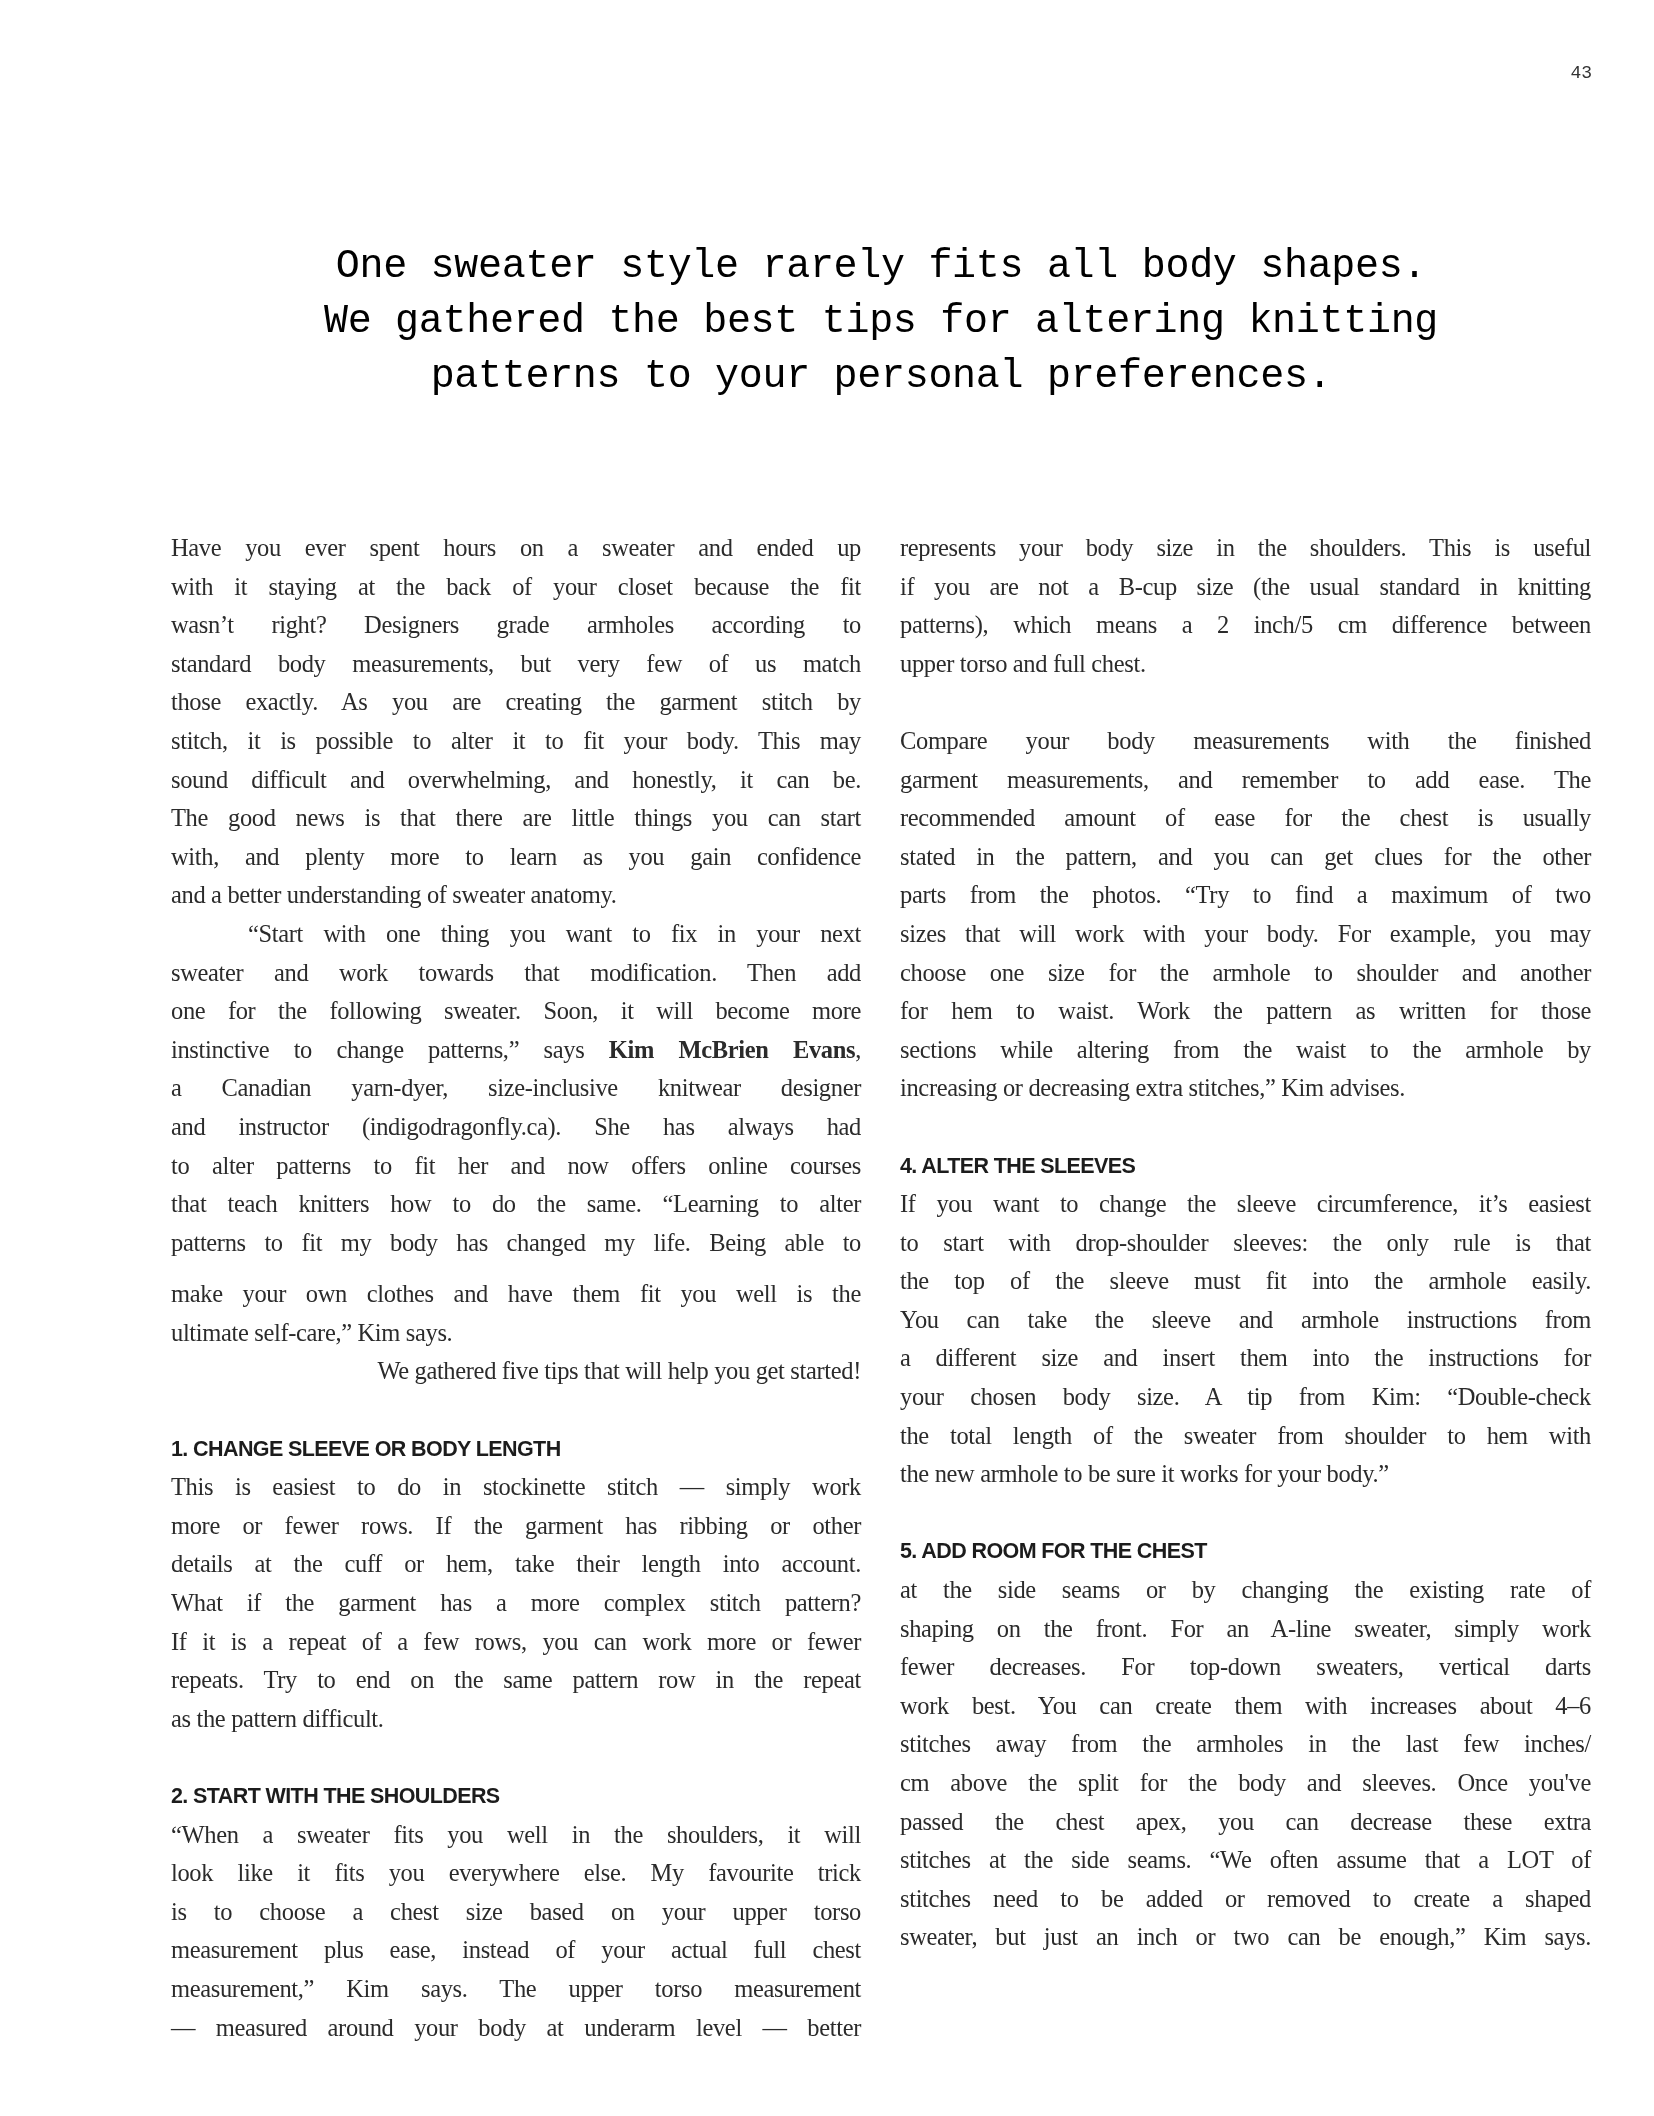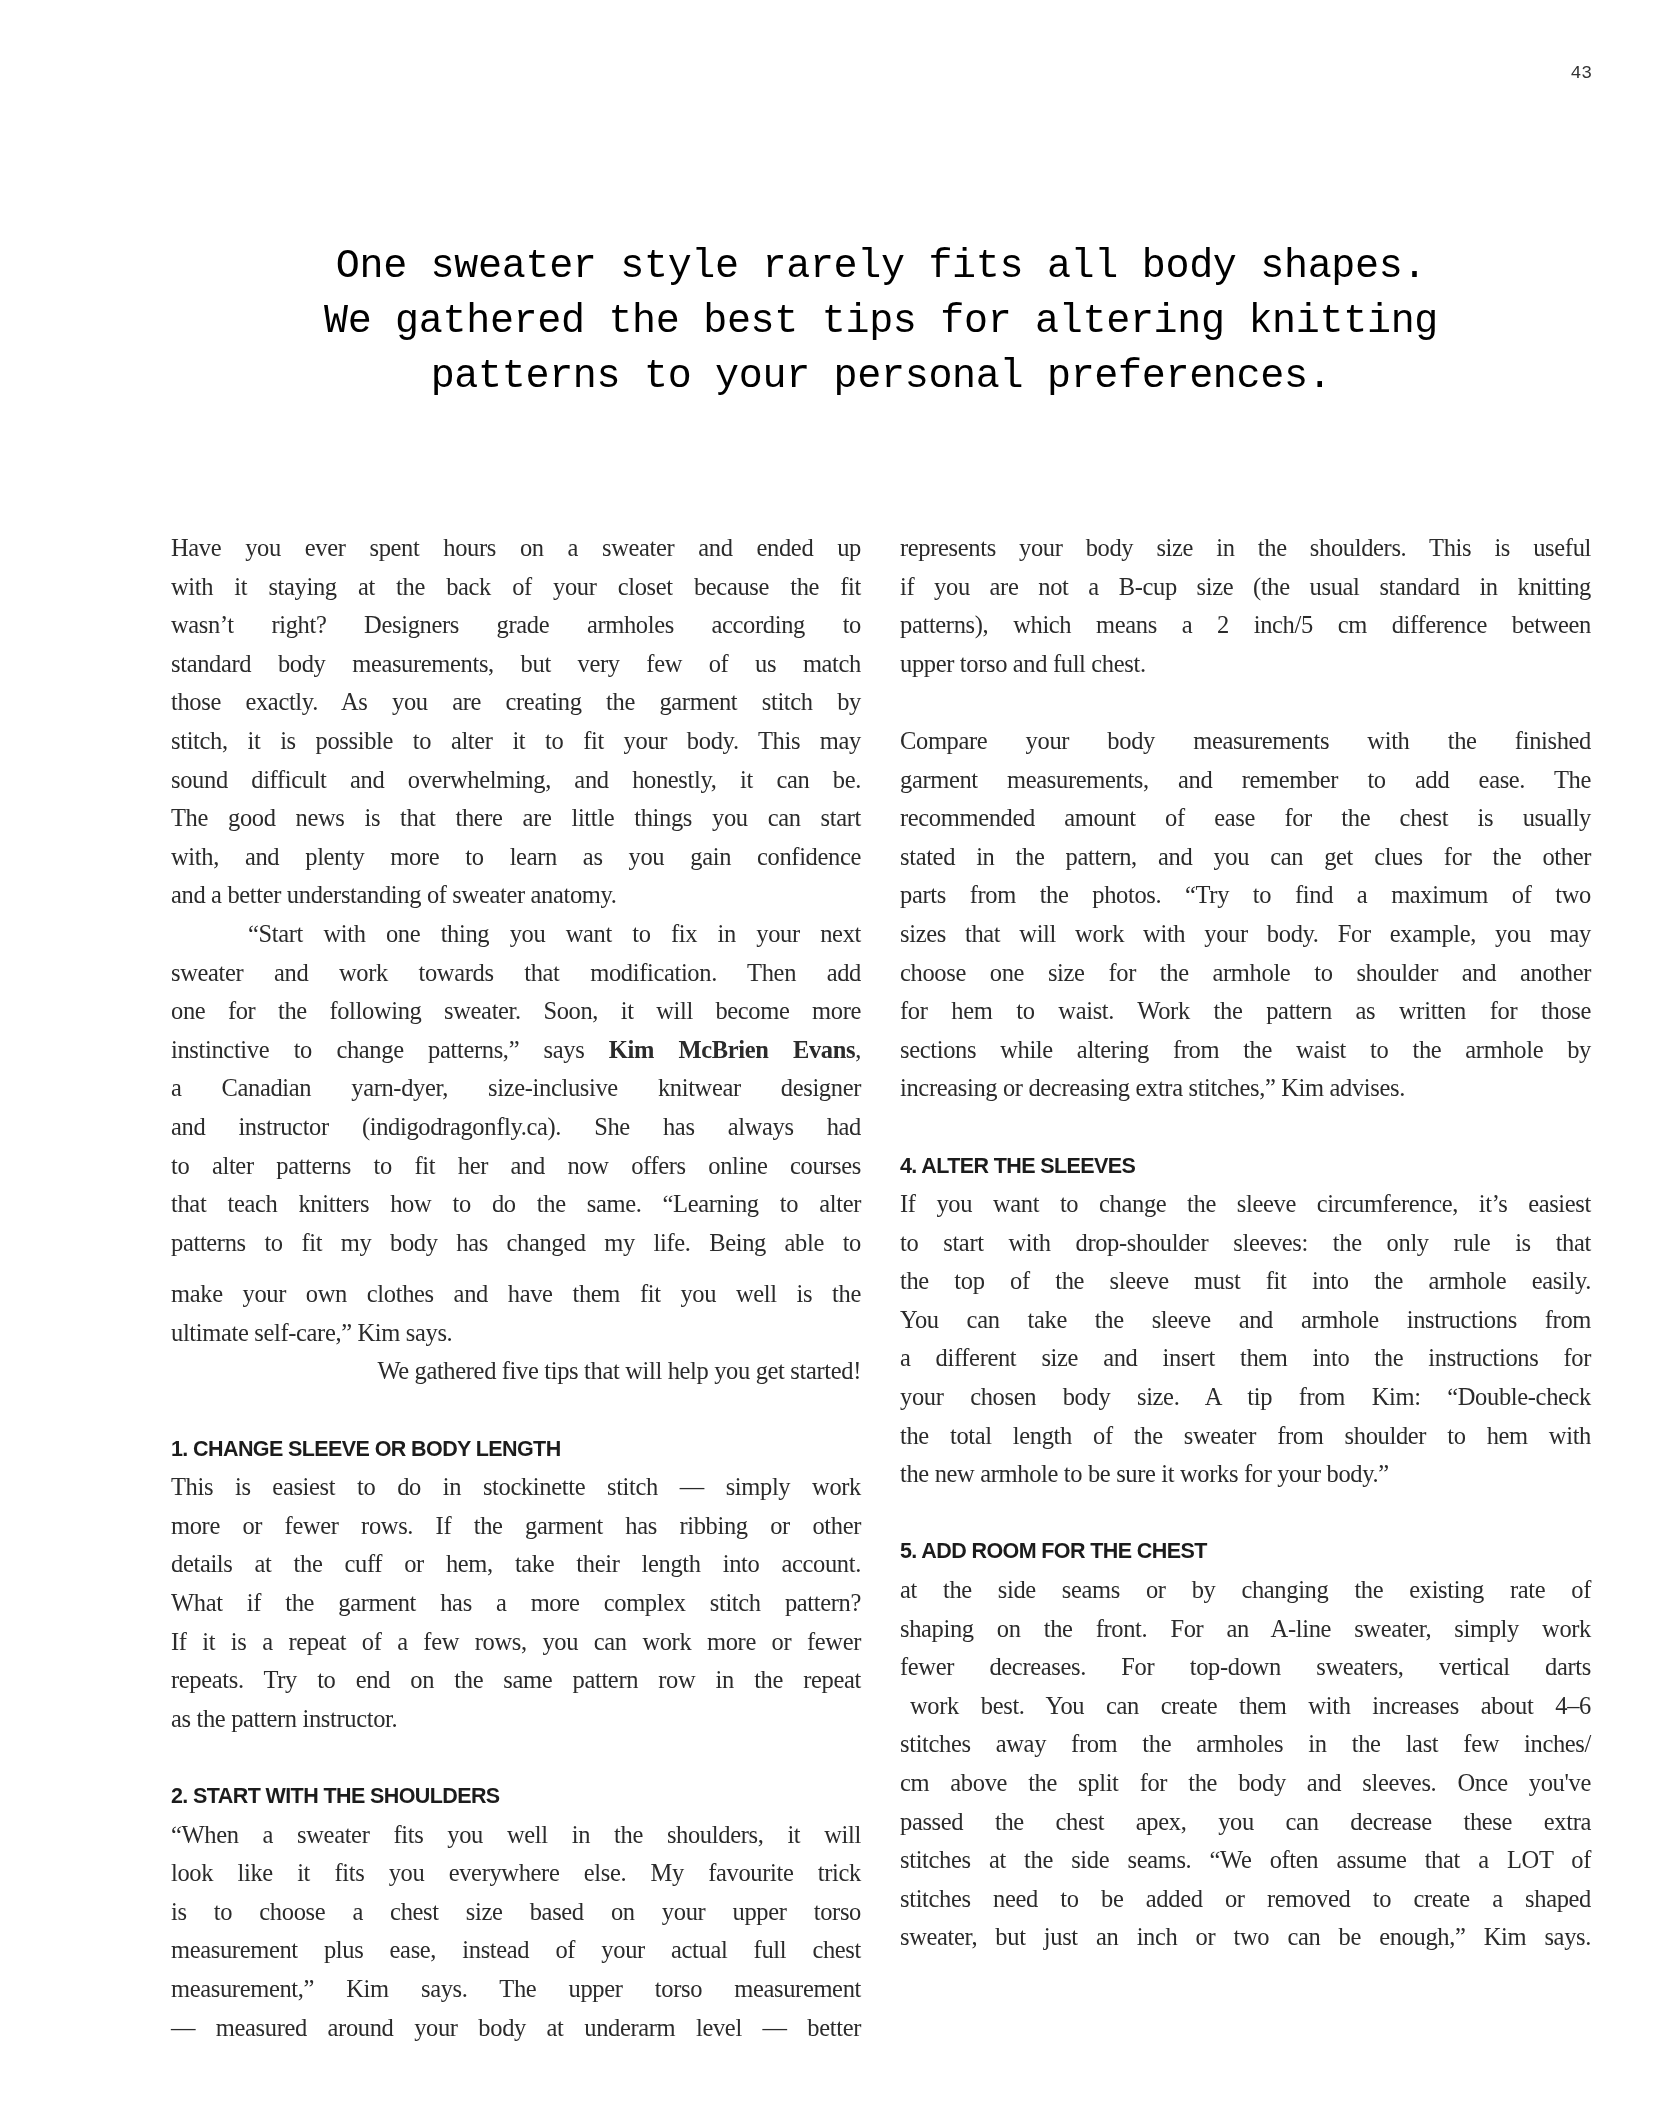--- a/index.html
+++ b/index.html
@@ -75,21 +75,21 @@
   <span class="ln right" style="white-space: nowrap;">We gathered five tips that will help you get started!</span>
   <span class="ln blank"></span>
   <div>
     <span class="ln heading" style="white-space: nowrap;">1. CHANGE SLEEVE OR BODY LENGTH</span>
     <span class="ln j" style="white-space: normal;">This is easiest to do in stockinette stitch — simply work</span>
     <span class="ln j" style="white-space: normal;">more or fewer rows. If the garment has ribbing or other</span>
     <span class="ln j" style="white-space: normal;">details at the cuff or hem, take their length into account.</span>
     <span class="ln j" style="white-space: normal;">What if the garment has a more complex stitch pattern?</span>
     <span class="ln j" style="white-space: normal;">If it is a repeat of a few rows, you can work more or fewer</span>
     <span class="ln j" style="white-space: normal;">repeats. Try to end on the same pattern row in the repeat</span>
-    <span class="ln last" style="white-space: nowrap;">as the pattern instructor.</span>
+    <span class="ln last" style="white-space: nowrap;">as the pattern difficult.</span>
   </div>
   <span class="ln blank"></span>
   <div>
     <span class="ln heading" style="white-space: nowrap;">2. START WITH THE SHOULDERS</span>
     <span class="ln j" style="white-space: normal;">“When a sweater fits you well in the shoulders, it will</span>
     <span class="ln j" style="white-space: normal;">look like it fits you everywhere else. My favourite trick</span>
     <span class="ln j" style="white-space: normal;">is to choose a chest size based on your upper torso</span>
     <span class="ln j" style="white-space: normal;">measurement plus ease, instead of your actual full chest</span>
     <span class="ln j" style="white-space: normal;">measurement,” Kim says. The upper torso measurement</span>
     <span class="ln j" style="white-space: normal;">— measured around your body at underarm level — better</span>
@@ -127,21 +127,21 @@
     <span class="ln j" style="white-space: normal;">your chosen body size. A tip from Kim: “Double-check</span>
     <span class="ln j" style="white-space: normal;">the total length of the sweater from shoulder to hem with</span>
     <span class="ln last" style="white-space: nowrap;">the new armhole to be sure it works for your body.”</span>
   </div>
   <span class="ln blank"></span>
   <div>
     <span class="ln heading" style="white-space: nowrap;">5. ADD ROOM FOR THE CHEST</span>
     <span class="ln j" style="white-space: normal;">at the side seams or by changing the existing rate of</span>
     <span class="ln j" style="white-space: normal;">shaping on the front. For an A-line sweater, simply work</span>
     <span class="ln j" style="white-space: normal;">fewer decreases. For top-down sweaters, vertical darts</span>
-    <span class="ln j" style="white-space: normal; margin-left: 10px;">work best. You can create them with increases about 4–6</span>
+    <span class="ln j" style="white-space: normal;">work best. You can create them with increases about 4–6</span>
     <span class="ln j" style="white-space: normal;">stitches away from the armholes in the last few inches/</span>
     <span class="ln j" style="white-space: normal;">cm above the split for the body and sleeves. Once you've</span>
     <span class="ln j" style="white-space: normal;">passed the chest apex, you can decrease these extra</span>
     <span class="ln j" style="white-space: normal;">stitches at the side seams. “We often assume that a LOT of</span>
     <span class="ln j" style="white-space: normal;">stitches need to be added or removed to create a shaped</span>
     <span class="ln j" style="white-space: normal;">sweater, but just an inch or two can be enough,” Kim says.</span>
   </div>
 </div>
 
 </body></html>

